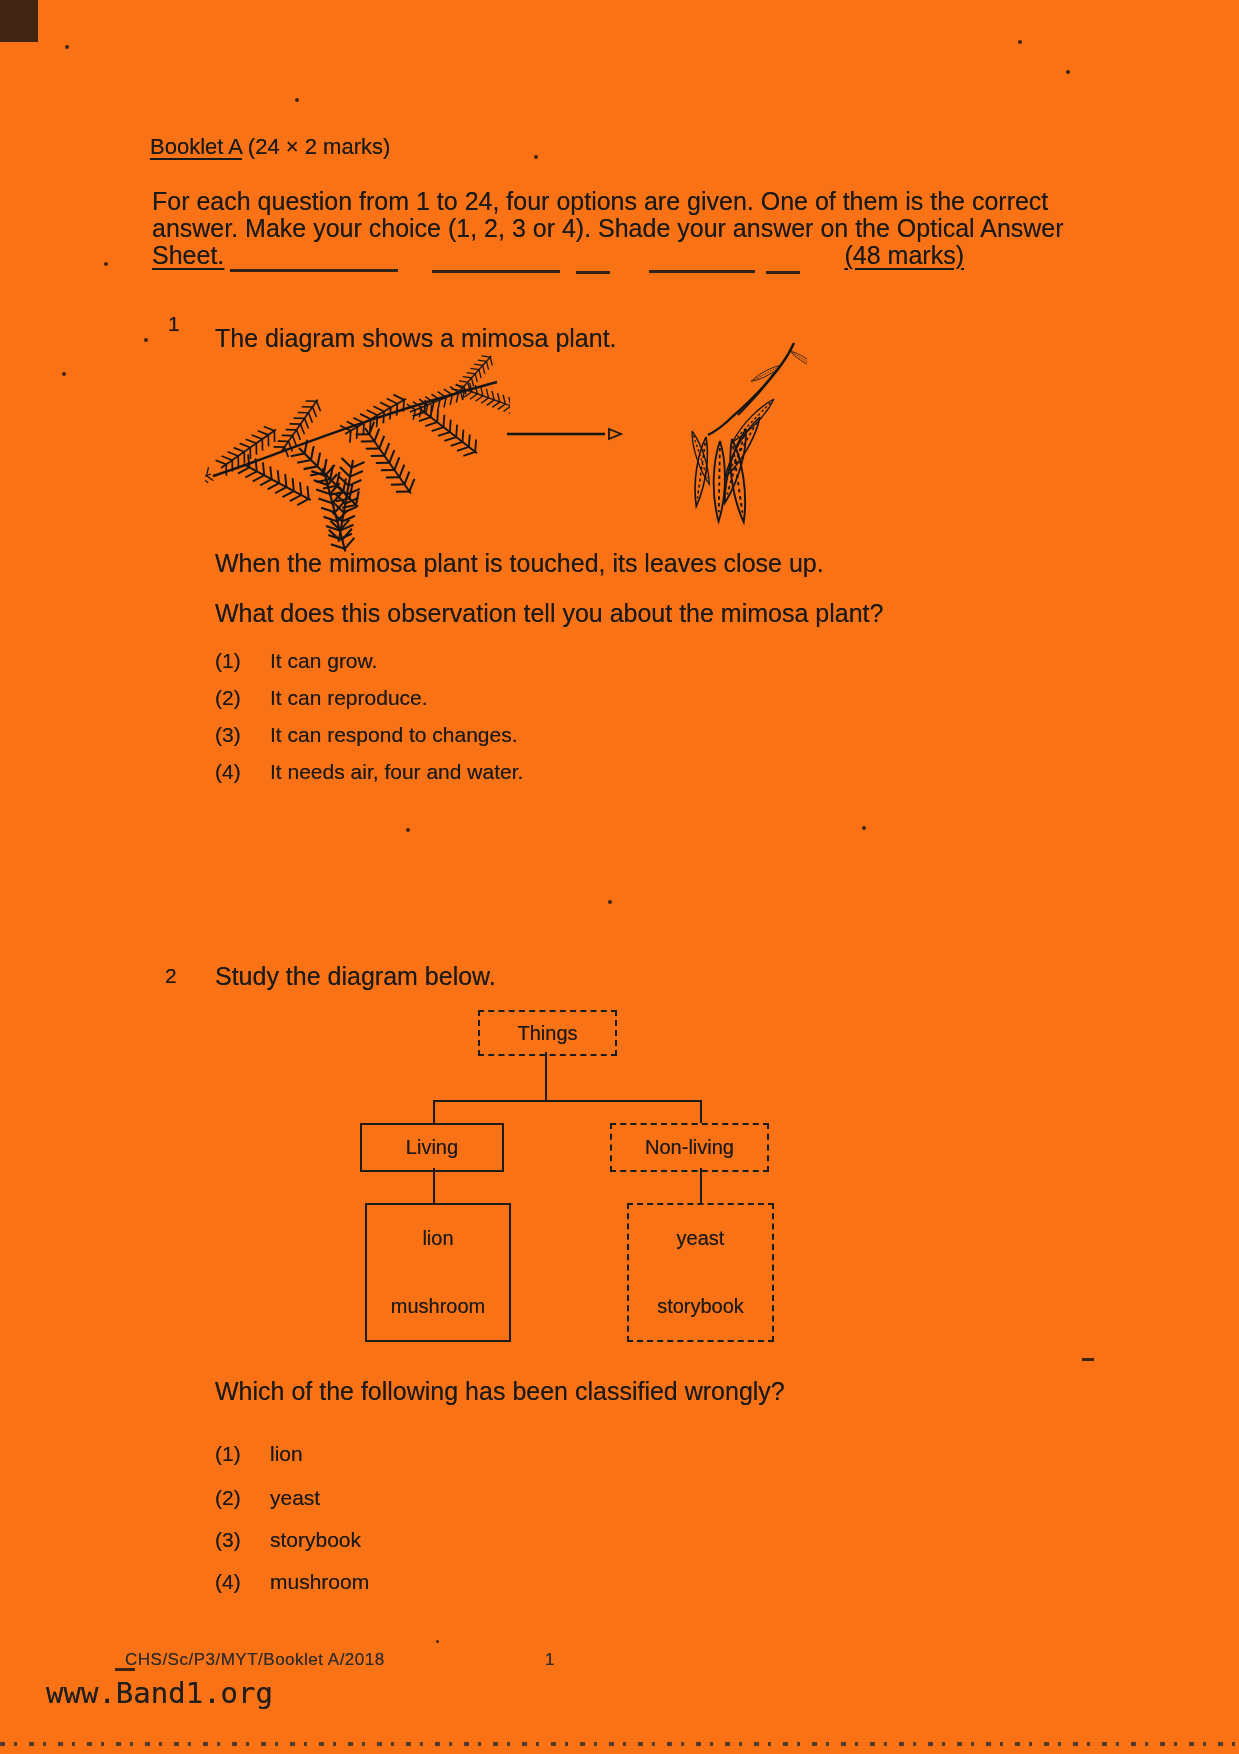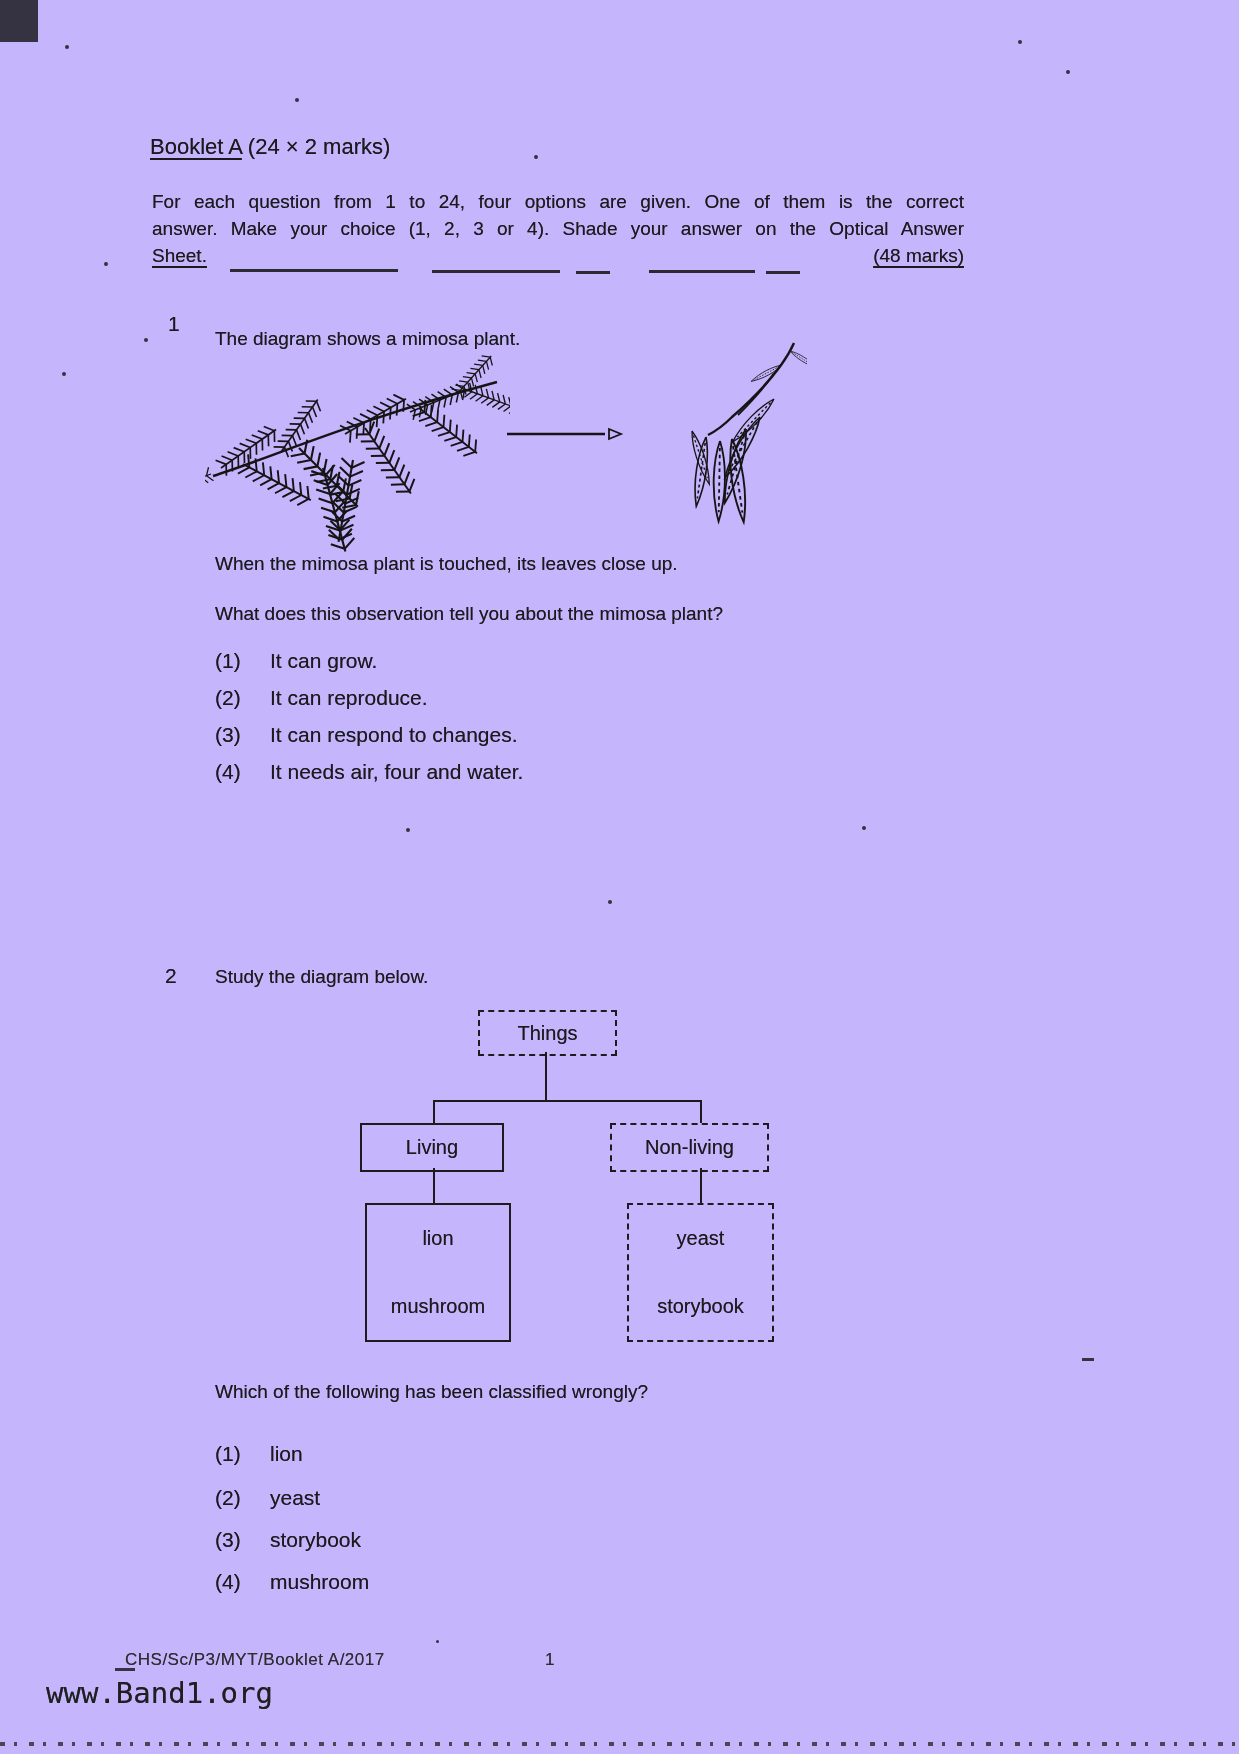--- a/index.html
+++ b/index.html
@@ -1,26 +1,26 @@
 <!DOCTYPE html>
 <html><head>
 <meta charset="utf-8">
 <style>
   html,body{margin:0;padding:0;background:#e8e8e8;}
   .page{
     position:relative;
     width:1239px;height:1754px;
-    background:#c4b5fd;
+    background:#f97316;
     font-family:"Liberation Sans",sans-serif;
     color:#1a1a1a;
     overflow:hidden;
     text-shadow:0 0 .5px rgba(0,0,0,.55);
   }
   .abs{position:absolute;}
-  .txt{font-size:19px;line-height:27px;}
+  .txt{font-size:25px;line-height:27px;}
   .hdr{font-size:22px;}
   .u{text-decoration:underline;text-underline-offset:4px;text-decoration-thickness:2px;}
   .instr{width:812px;}
   .instr .jline{text-align:justify;text-align-last:justify;white-space:nowrap;}
   .line3{display:flex;justify-content:space-between;width:812px;}
   .scanline{position:absolute;height:3px;background:#1b1b1b;opacity:.9;}
   .qnum{font-size:21px;}
   .optrow{display:flex;font-size:21px;line-height:27px;}
   .optrow .olabel{width:55px;flex:0 0 55px;}
   
@@ -182,21 +182,21 @@
   </div>
   <div class="abs optrow" style="left:215px;top:1526px;">
     <span class="olabel">(3)</span>
     <span>storybook</span>
   </div>
   <div class="abs optrow" style="left:215px;top:1568px;">
     <span class="olabel">(4)</span>
     <span>mushroom</span>
   </div>
 
-  <div class="abs footer-ref" style="left:125px;top:1650px;">CHS/Sc/P3/MYT/Booklet A/2017</div>
+  <div class="abs footer-ref" style="left:125px;top:1650px;">CHS/Sc/P3/MYT/Booklet A/2018</div>
   <div class="abs pagenum" style="left:545px;top:1650px;">1</div>
   <div class="abs watermark" style="left:46px;top:1676px;">www.Band1.org</div>
 
   <div class="noise dot" style="left:65px;top:45px;width:4px;height:4px;"></div>
   <div class="noise dot" style="left:1018px;top:40px;width:4px;height:4px;"></div>
   <div class="noise dot" style="left:1066px;top:70px;width:4px;height:4px;"></div>
   <div class="noise dot" style="left:295px;top:98px;width:4px;height:4px;"></div>
   <div class="noise dot" style="left:534px;top:155px;width:4px;height:4px;"></div>
   <div class="noise dot" style="left:104px;top:262px;width:4px;height:4px;"></div>
   <div class="noise dot" style="left:62px;top:372px;width:4px;height:4px;"></div>

